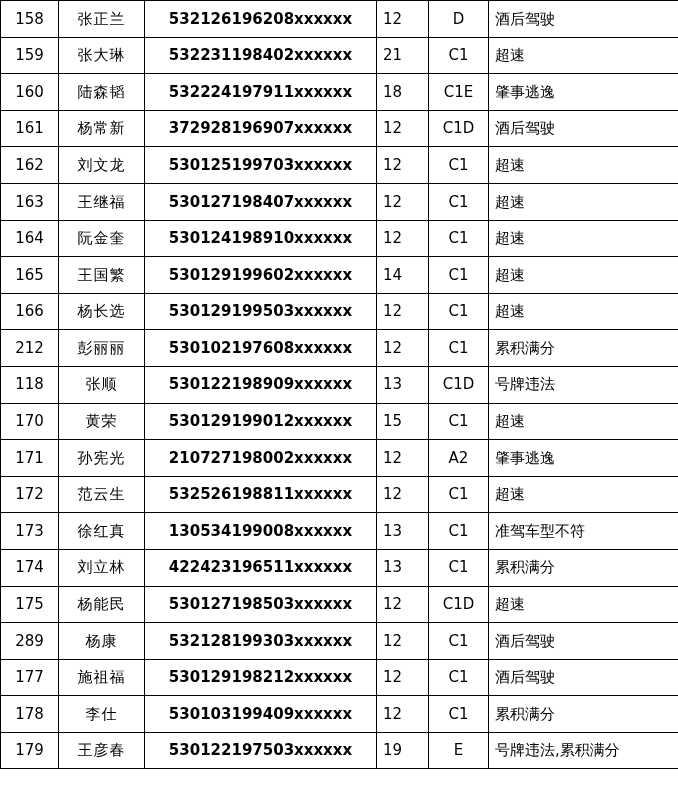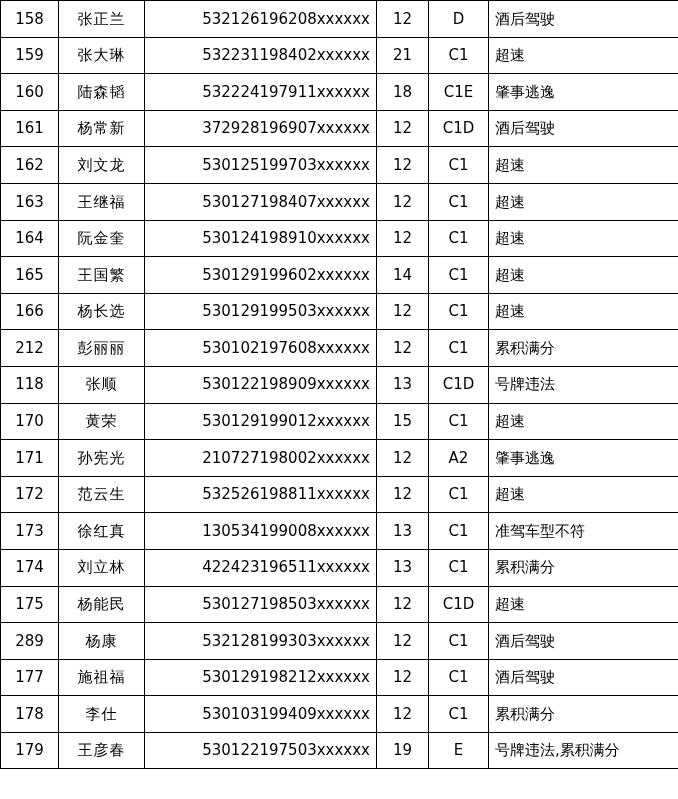--- a/index.html
+++ b/index.html
@@ -40,22 +40,22 @@
   
   col.c-index { width: 58px; }
   col.c-name  { width: 86px; }
   col.c-id    { width: 232px; }
   col.c-pts   { width: 52px; }
   col.c-class { width: 60px; }
   col.c-reason{ width: 190px; }
 
   td.index  { text-align: center; }
   td.name   { text-align: center; letter-spacing: 1px; }
-  td.id     { text-align: right; padding-left: 8px; font-size: 14.5px; }
-  td.points { text-align: center; }
+  td.id     { text-align: center; padding-left: 8px; font-size: 14.5px; font-weight: bold; }
+  td.points { text-align: left; }
   td.klass  { text-align: center; }
   td.reason { text-align: left; padding-left: 10px; }
 </style>
 </head>
 <body>
 
 <div class="sheet">
   <table class="records">
     <colgroup>
       <col class="c-index">

